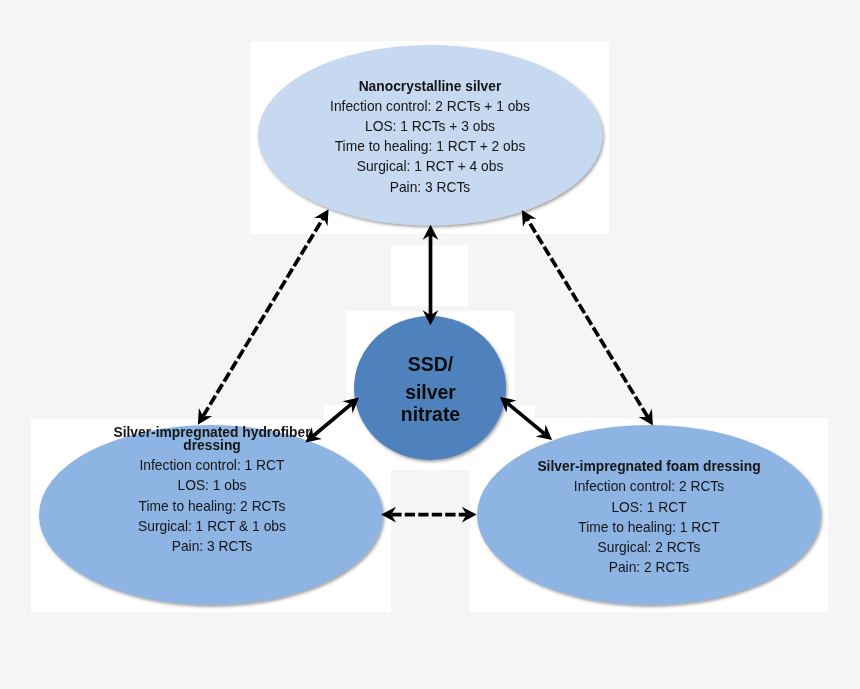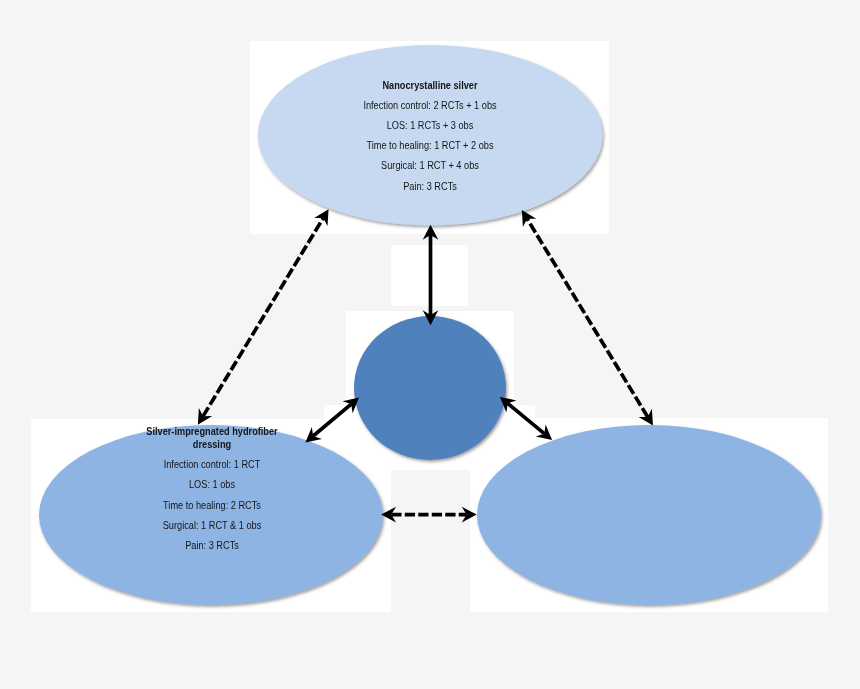--- a/index.html
+++ b/index.html
@@ -3,21 +3,21 @@
 <meta charset="utf-8">
 <title>Silver dressings evidence network diagram</title>
 <style>
   html,body{margin:0;padding:0;}
   body{width:860px;height:689px;background:#f5f5f5;overflow:hidden;
        font-family:"Liberation Sans",sans-serif;}
   #stage{position:relative;width:860px;height:689px;}
   .card{position:absolute;background:#ffffff;}
   svg.layer{position:absolute;left:0;top:0;width:860px;height:689px;overflow:visible;}
   .node-text{position:absolute;text-align:center;color:#151515;
-             font-size:10px;line-height:20.2px;white-space:nowrap;}
+             font-size:15px;line-height:20.2px;white-space:nowrap;}
   .node-text > div{transform:scaleX(0.92);}
   .node-text .t{font-weight:bold;}
   .node-text .t2{font-weight:bold;line-height:13px;}
   .center-text{position:absolute;text-align:center;color:#0b0b0b;
                font-weight:bold;font-size:20px;line-height:22px;}
   .center-text > div{transform:scaleX(0.97);}
 </style>
 </head>
 <body>
 
@@ -70,15 +70,28 @@
   <div class="node-text" style="left:61.5px;top:425px;width:300px;">
     <div class="t2">Silver-impregnated hydrofiber</div>
     <div class="t2">dressing</div>
     <div style="margin-top:4.2px">Infection control: 1 RCT</div>
     <div>LOS: 1 obs</div>
     <div>Time to healing: 2 RCTs</div>
     <div>Surgical: 1 RCT &amp; 1 obs</div>
     <div>Pain: 3 RCTs</div>
   </div>
 
+  <div class="node-text" style="left:499px;top:456.2px;width:300px;">
+    <div class="t">Silver-impregnated foam dressing</div>
+    <div>Infection control: 2 RCTs</div>
+    <div>LOS: 1 RCT</div>
+    <div>Time to healing: 1 RCT</div>
+    <div>Surgical: 2 RCTs</div>
+    <div>Pain: 2 RCTs</div>
+  </div>
 
+  <div class="center-text" style="left:355px;top:352.7px;width:151px;">
+    <div>SSD/</div>
+    <div style="margin-top:6px">silver</div>
+    <div>nitrate</div>
+  </div>
 
 </div>
 
 </body></html>

